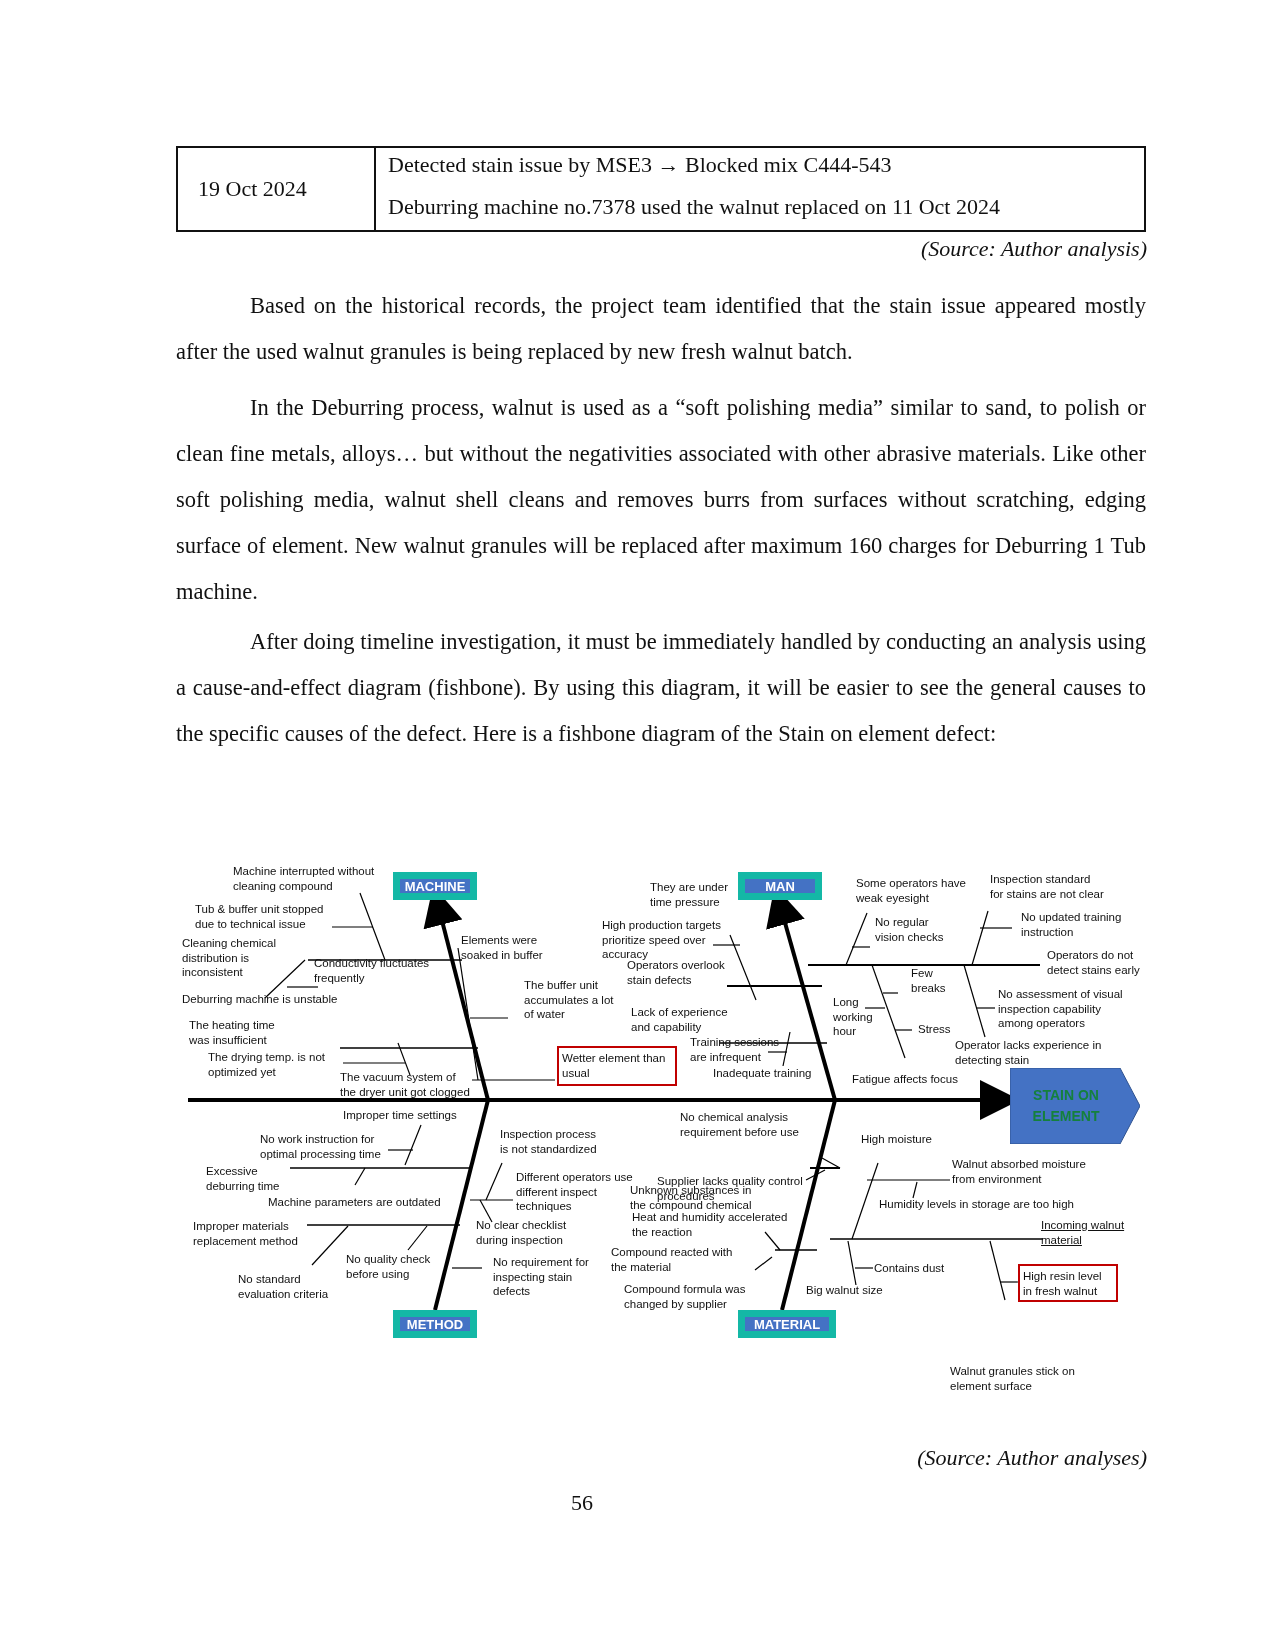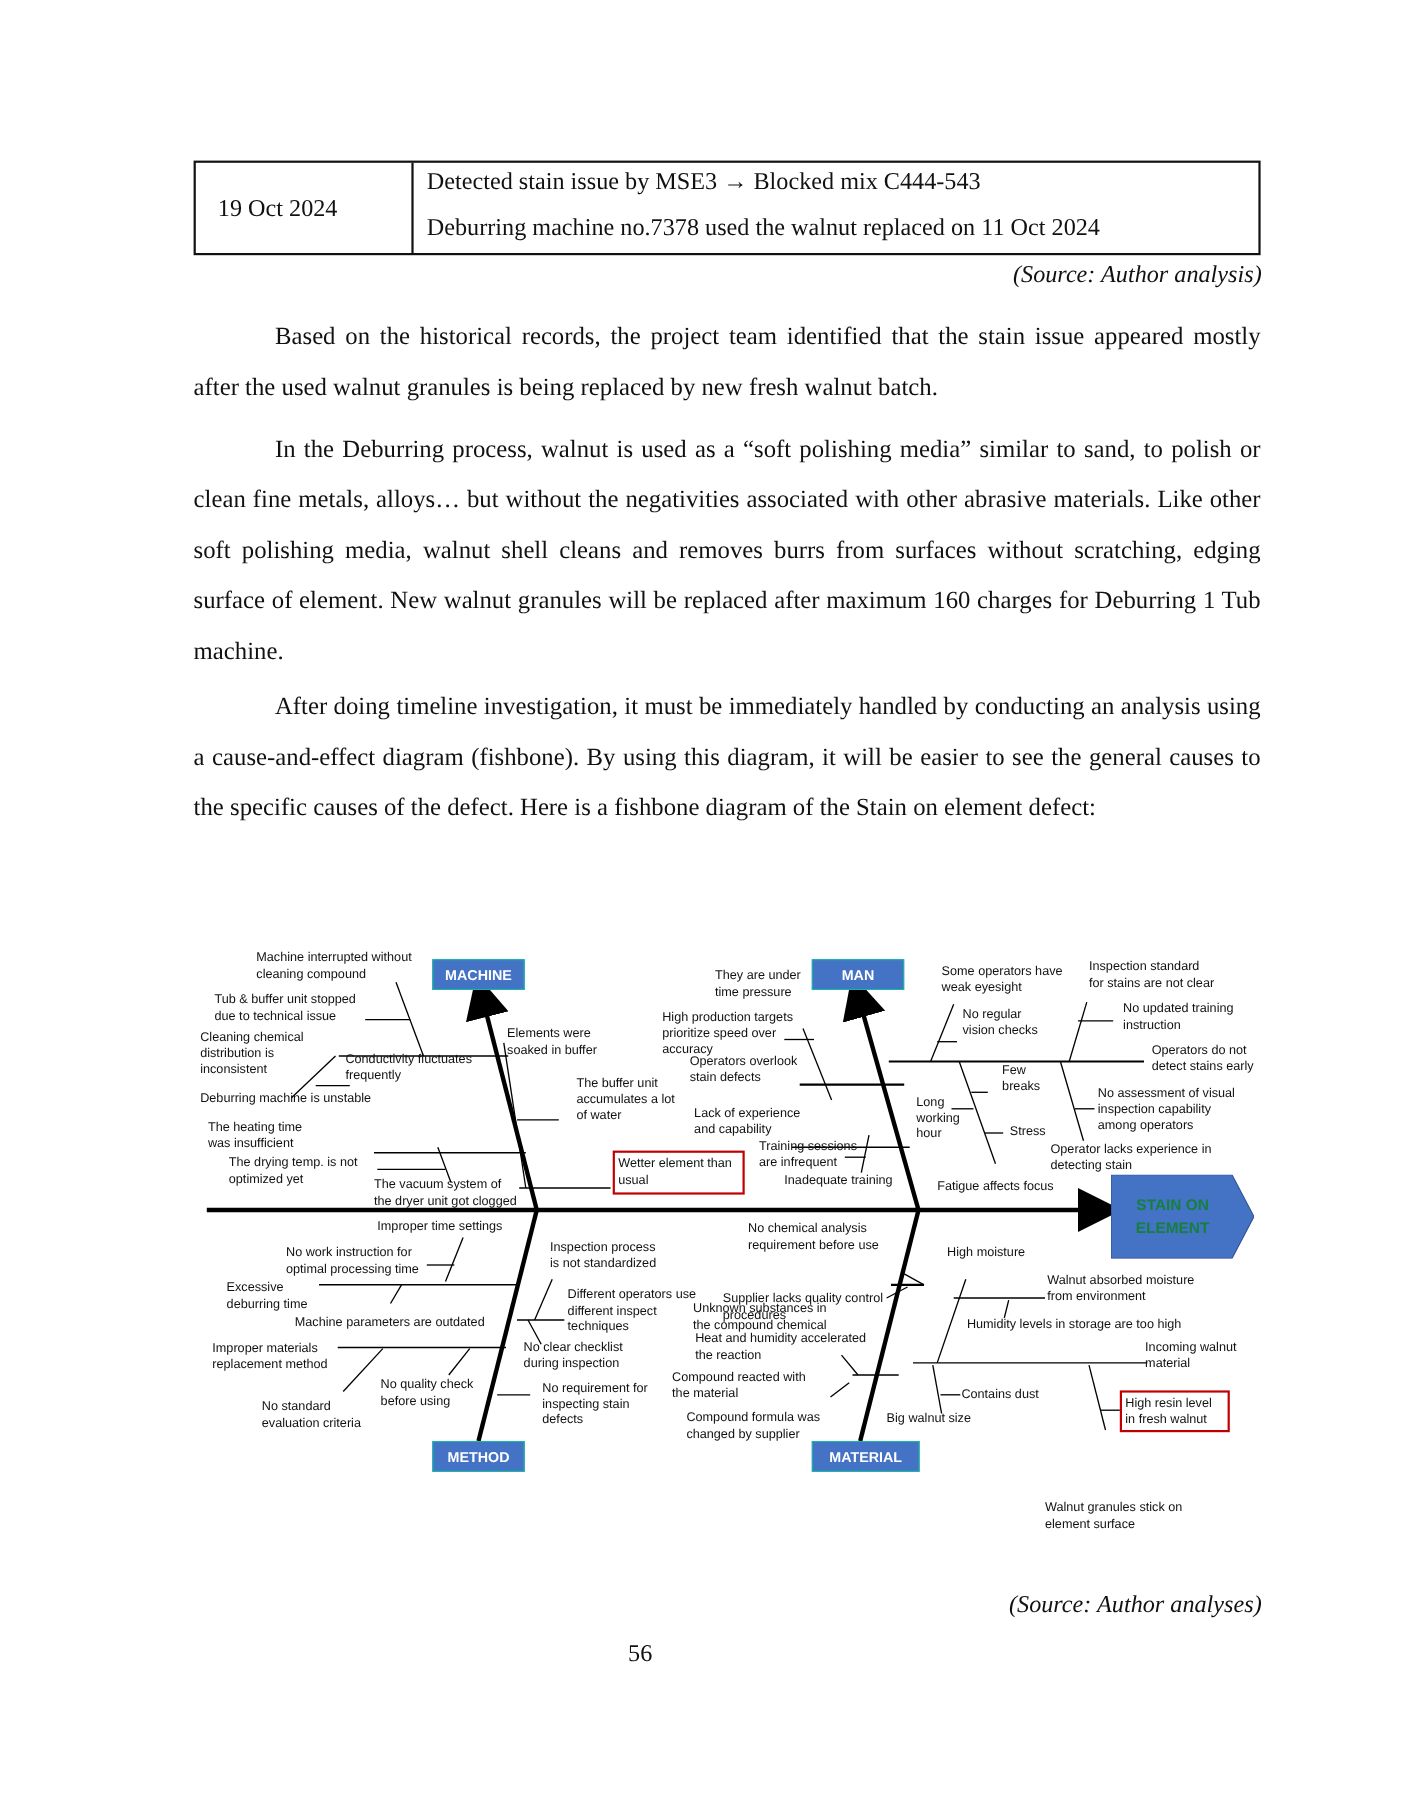--- a/index.html
+++ b/index.html
@@ -9,21 +9,21 @@
   .tbl { position: absolute; left: 176px; top: 146px; width: 970px; height: 86px; border: 2px solid #111; border-collapse: collapse; box-sizing: border-box; }
   .tbl-date { position: absolute; left: 0; top: 0; width: 198px; height: 100%; border-right: 2px solid #111; box-sizing: border-box; font-size: 22px; display: flex; align-items: center; padding-left: 20px; }
   .tbl-body { position: absolute; left: 200px; top: 0; right: 0; height: 100%; font-size: 22px; padding-left: 10px; }
   .tbl-line1 { position: absolute; top: 4px; left: 10px; white-space: nowrap; }
   .tbl-line2 { position: absolute; top: 46px; left: 10px; white-space: nowrap; }
 
   .source { position: absolute; right: 128px; font-style: italic; font-size: 22px; }
   .para { position: absolute; left: 176px; width: 970px; font-size: 22.5px; line-height: 46px; text-align: justify; }
   .para p { margin: 0; text-indent: 74px; text-align: justify; }
   .lbl { position: absolute; font-family: "Liberation Sans", sans-serif; font-size: 11.5px; line-height: 14.5px; color: #111; white-space: nowrap; }
-  .cat { position: absolute; background: #4472c4; color: #fff; font-family: "Liberation Sans", sans-serif; font-weight: bold; font-size: 13px; display: flex; align-items: center; justify-content: center; border: 1px solid #14b8a6; box-sizing: border-box; }
+  .cat { position: absolute; background: #4472c4; color: #fff; font-family: "Liberation Sans", sans-serif; font-weight: bold; font-size: 13px; display: flex; align-items: center; justify-content: center; border: 7px solid #14b8a6; box-sizing: border-box; }
   .hl { position: absolute; border: 2px solid #c00000; box-sizing: border-box; padding: 3px 3px; font-family: "Liberation Sans", sans-serif; font-size: 11.5px; line-height: 14.5px; }
   .head { position: absolute; left: 1010px; top: 1068px; width: 130px; height: 76px; }
   .head-text { position: absolute; left: 0; top: 0; width: 112px; height: 76px; color: #15803d; font-family: "Liberation Sans", sans-serif; font-weight: bold; font-size: 14px; line-height: 21px; display: flex; align-items: center; justify-content: center; text-align: center; }
 
   .caption { position: absolute; left: 0; width: 1275px; top: 1400px; text-align: center; font-weight: bold; font-size: 23px; }
   .pagenum { position: absolute; left: 0; width: 1164px; top: 1490px; text-align: center; font-size: 22px; }
 </style>
 </head>
 <body>
 
@@ -321,21 +321,21 @@
   <div class="lbl" style="left:861px;top:1132px;">
       <div>High moisture</div>
     </div>
   <div class="lbl" style="left:952px;top:1157px;">
       <div>Walnut absorbed moisture</div>
       <div>from environment</div>
     </div>
   <div class="lbl" style="left:879px;top:1197px;">
       <div>Humidity levels in storage are too high</div>
     </div>
-  <div class="lbl" style="left:1041px;top:1218px;">
+  <div class="lbl" style="left:1041px;top:1218px;text-decoration:underline;">
       <div>Incoming walnut</div>
       <div>material</div>
     </div>
   <div class="lbl" style="left:874px;top:1261px;">
       <div>Contains dust</div>
     </div>
   <div class="lbl" style="left:806px;top:1283px;">
       <div>Big walnut size</div>
     </div>
   <div class="lbl" style="left:950px;top:1320px;margin-top:44px;">

